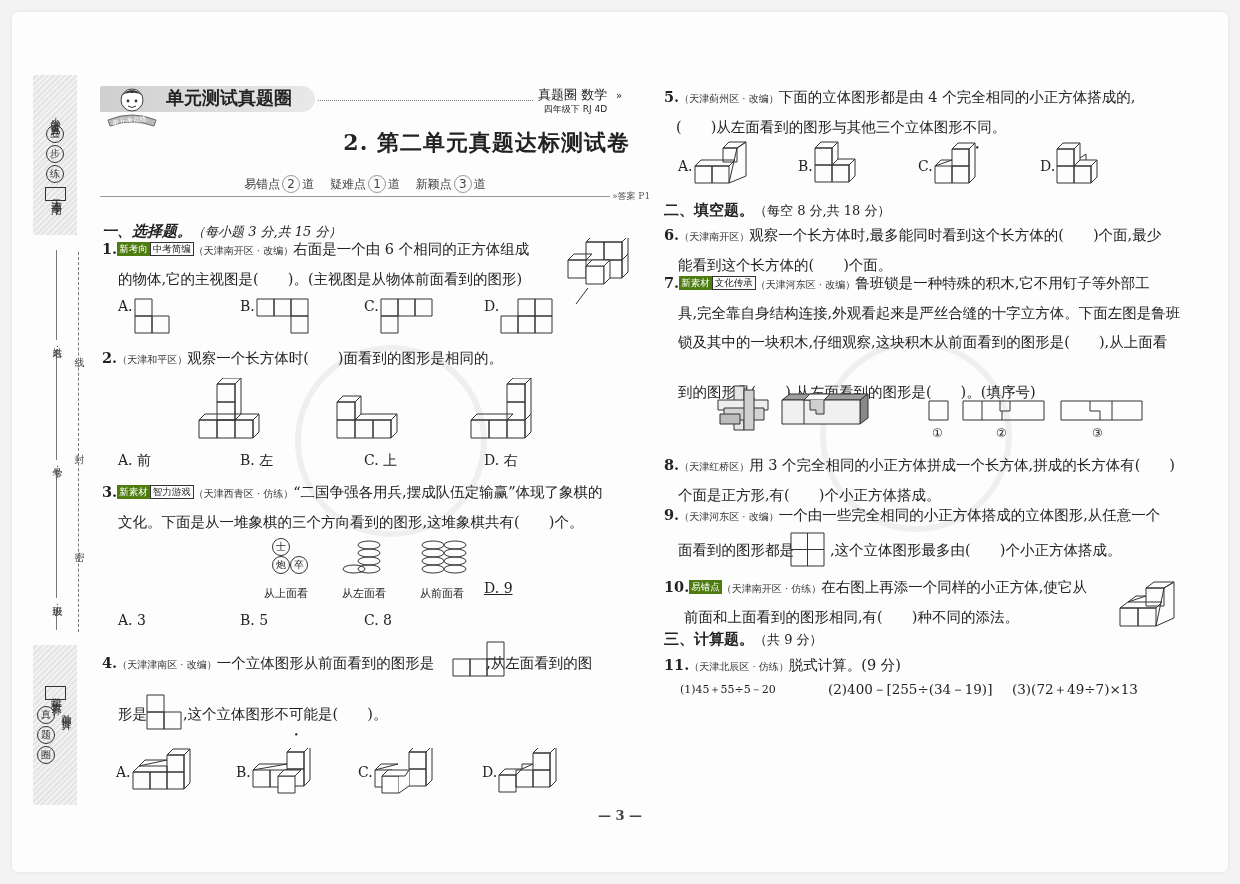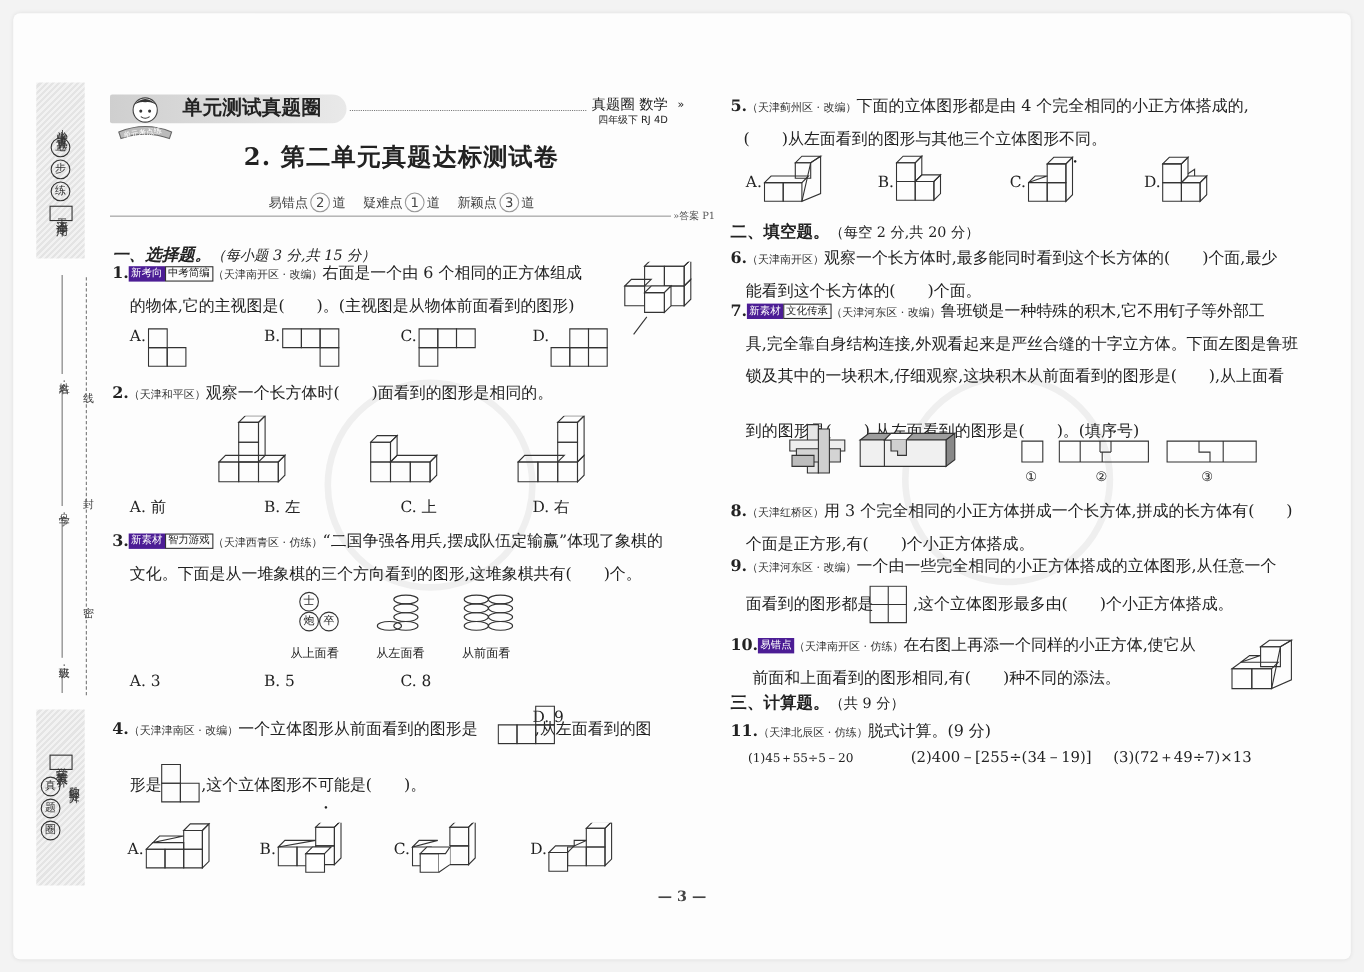--- a/index.html
+++ b/index.html
@@ -18,32 +18,32 @@
   .binding .vt { writing-mode:vertical-rl; }
   .header-bar {
     position:absolute; left:100px; top:86px; width:215px; height:26px;
     background:linear-gradient(90deg,#cfcfcf,#e9e9e9); border-radius:2px 14px 14px 2px;
   }
   .header-title { position:absolute; left:166px; top:86px; font-family:"DejaVu Sans",sans-serif; font-weight:bold; font-size:18px; color:#222; }
   .mascot { position:absolute; left:104px; top:84px; width:56px; height:44px; }
   .dotline { position:absolute; left:318px; top:100px; width:215px; border-top:1px dotted #777; }
   .brand { position:absolute; left:538px; top:86px; font-size:13px; font-family:"DejaVu Sans",sans-serif; text-align:right; }
   .brand .sub { font-size:9px; display:block; margin-top:-1px; }
-  .main-title { position:absolute; left:100px; width:530px; top:128px; text-align:center; font-size:22px; font-weight:bold; letter-spacing:1px; }
+  .main-title { position:absolute; left:100px; width:530px; top:128px; text-align:right; font-size:22px; font-weight:bold; letter-spacing:1px; }
   .stats { position:absolute; left:100px; width:530px; top:175px; text-align:center; font-size:12px; font-family:"DejaVu Sans",sans-serif; color:#444; }
   .stats .circ { display:inline-block; width:16px; height:16px; border:1px solid #999; border-radius:50%; text-align:center; line-height:16px; font-size:12px; margin:0 2px; }
   .stats .item { margin:0 6px; }
   .rule { position:absolute; left:100px; top:196px; width:510px; border-top:1px solid #999; }
   .ansref { position:absolute; left:612px; top:190px; font-size:9px; color:#555; }
   .sec { position:absolute; font-size:15px; font-weight:bold; font-family:"DejaVu Sans",sans-serif; }
   .sec span.n { font-weight:normal; font-family:"DejaVu Serif",serif; font-size:13px; }
   .q { position:absolute; font-size:14.5px; line-height:29px; }
   .q .num { font-weight:bold; }
   .q .src { font-size:10px; color:#333; }
-  .tag-dark { display:inline-block; background:#4c1d95; color:#fff; font-size:9.5px; padding:0 2px; line-height:14px; font-family:"DejaVu Sans",sans-serif; vertical-align:2px; }
+  .tag-dark { display:inline-block; background:#4d7c0f; color:#fff; font-size:9.5px; padding:0 2px; line-height:14px; font-family:"DejaVu Sans",sans-serif; vertical-align:2px; }
   .tag-light { display:inline-block; border:1px solid #333; font-size:9.5px; padding:0 2px; line-height:12px; font-family:"DejaVu Sans",sans-serif; vertical-align:2px; }
   .opt { position:absolute; font-size:14px; }
   .emph { position:relative;font-family:Liberation Serif, serif; }
   .emph::after { content:"•"; position:absolute; left:50%; top:14px; transform:translateX(-50%); font-size:10px; }
   svg line, svg rect, svg polygon, svg polyline, svg ellipse, svg circle, svg path { vector-effect:non-scaling-stroke; }
   .pagenum { position:absolute; left:0; width:1240px; top:808px; text-align:center; font-size:13px; font-weight:bold; color:#444; }
   .watermark { position:absolute; border-radius:50%; border:6px solid rgba(180,180,180,.18); }
 </style>
 </head>
 <body>
@@ -228,21 +228,21 @@
     <ellipse cx="35" cy="13" rx="11" ry="4"></ellipse>
     <ellipse cx="35" cy="21" rx="11" ry="4"></ellipse>
     <ellipse cx="35" cy="29" rx="11" ry="4"></ellipse>
 </svg>
 <div class="abs" style="left:264px;top:586px;font-size:11px;">从上面看</div>
 <div class="abs" style="left:342px;top:586px;font-size:11px;">从左面看</div>
 <div class="abs" style="left:420px;top:586px;font-size:11px;">从前面看</div>
 <div class="opt" style="left:118px;top:612px;">A. 3</div>
 <div class="opt" style="left:240px;top:612px;">B. 5</div>
 <div class="opt" style="left:364px;top:612px;">C. 8</div>
-<div class="opt" style="left:484px;top:644px;">D. 9</div>
+<div class="opt" style="left:484px;top:580px;text-decoration:underline;">D. 9</div>
 
 <div class="q" style="left:102px;top:648px;">
   <span class="num">4.</span><span class="src">（天津津南区 · 改编）</span><span>一个立体图形从前面看到的图形是</span><span style="display:inline-block;width:52px;"></span><span>,从左面看到的图</span>
 </div>
 <svg class="abs" style="left:452px;top:641px;" width="54" height="36" fill="none" stroke="#333">
     <rect x="35" y="1" width="17" height="17"></rect>
     <rect x="1" y="18" width="17" height="17"></rect>
     <rect x="18" y="18" width="17" height="17"></rect>
     <rect x="35" y="18" width="17" height="17"></rect>
   </svg>
@@ -341,21 +341,21 @@
     <rect x="1" y="28" width="17" height="17"></rect>
     <rect x="18" y="28" width="17" height="17"></rect>
   <polygon points="1,11 7,5 24,5 18,11"></polygon>
     <polygon points="18,11 24,5 24,22 18,28"></polygon>
     <polygon points="18,28 24,22 41,22 35,28"></polygon>
     <polygon points="35,28 41,22 41,39 35,45"></polygon>
     <polyline points="24,20 30,16 30,22"></polyline>
 </svg>
 
 <div class="sec" style="left:664px;top:201px;">
-  <span>二、填空题。</span><span class="n">（每空 2 分,共 20 分）</span>
+  <span>二、填空题。</span><span class="n">（每空 8 分,共 18 分）</span>
 </div>
 
 <div class="q" style="left:664px;top:220px;width:540px;">
   <div><span class="num">6.</span><span class="src">（天津南开区）</span><span>观察一个长方体时,最多能同时看到这个长方体的(　　)个面,最少</span></div>
   <div style="padding-left:14px;">能看到这个长方体的(　　)个面。</div>
 </div>
 
 <div class="q" style="left:664px;top:268px;width:540px;">
   <div><span class="num">7.</span><span class="tag-dark">新素材</span><span class="tag-light">文化传承</span><span class="src">（天津河东区 · 改编）</span><span>鲁班锁是一种特殊的积木,它不用钉子等外部工</span></div>
   <div style="padding-left:14px;">具,完全靠自身结构连接,外观看起来是严丝合缝的十字立方体。下面左图是鲁班</div>

